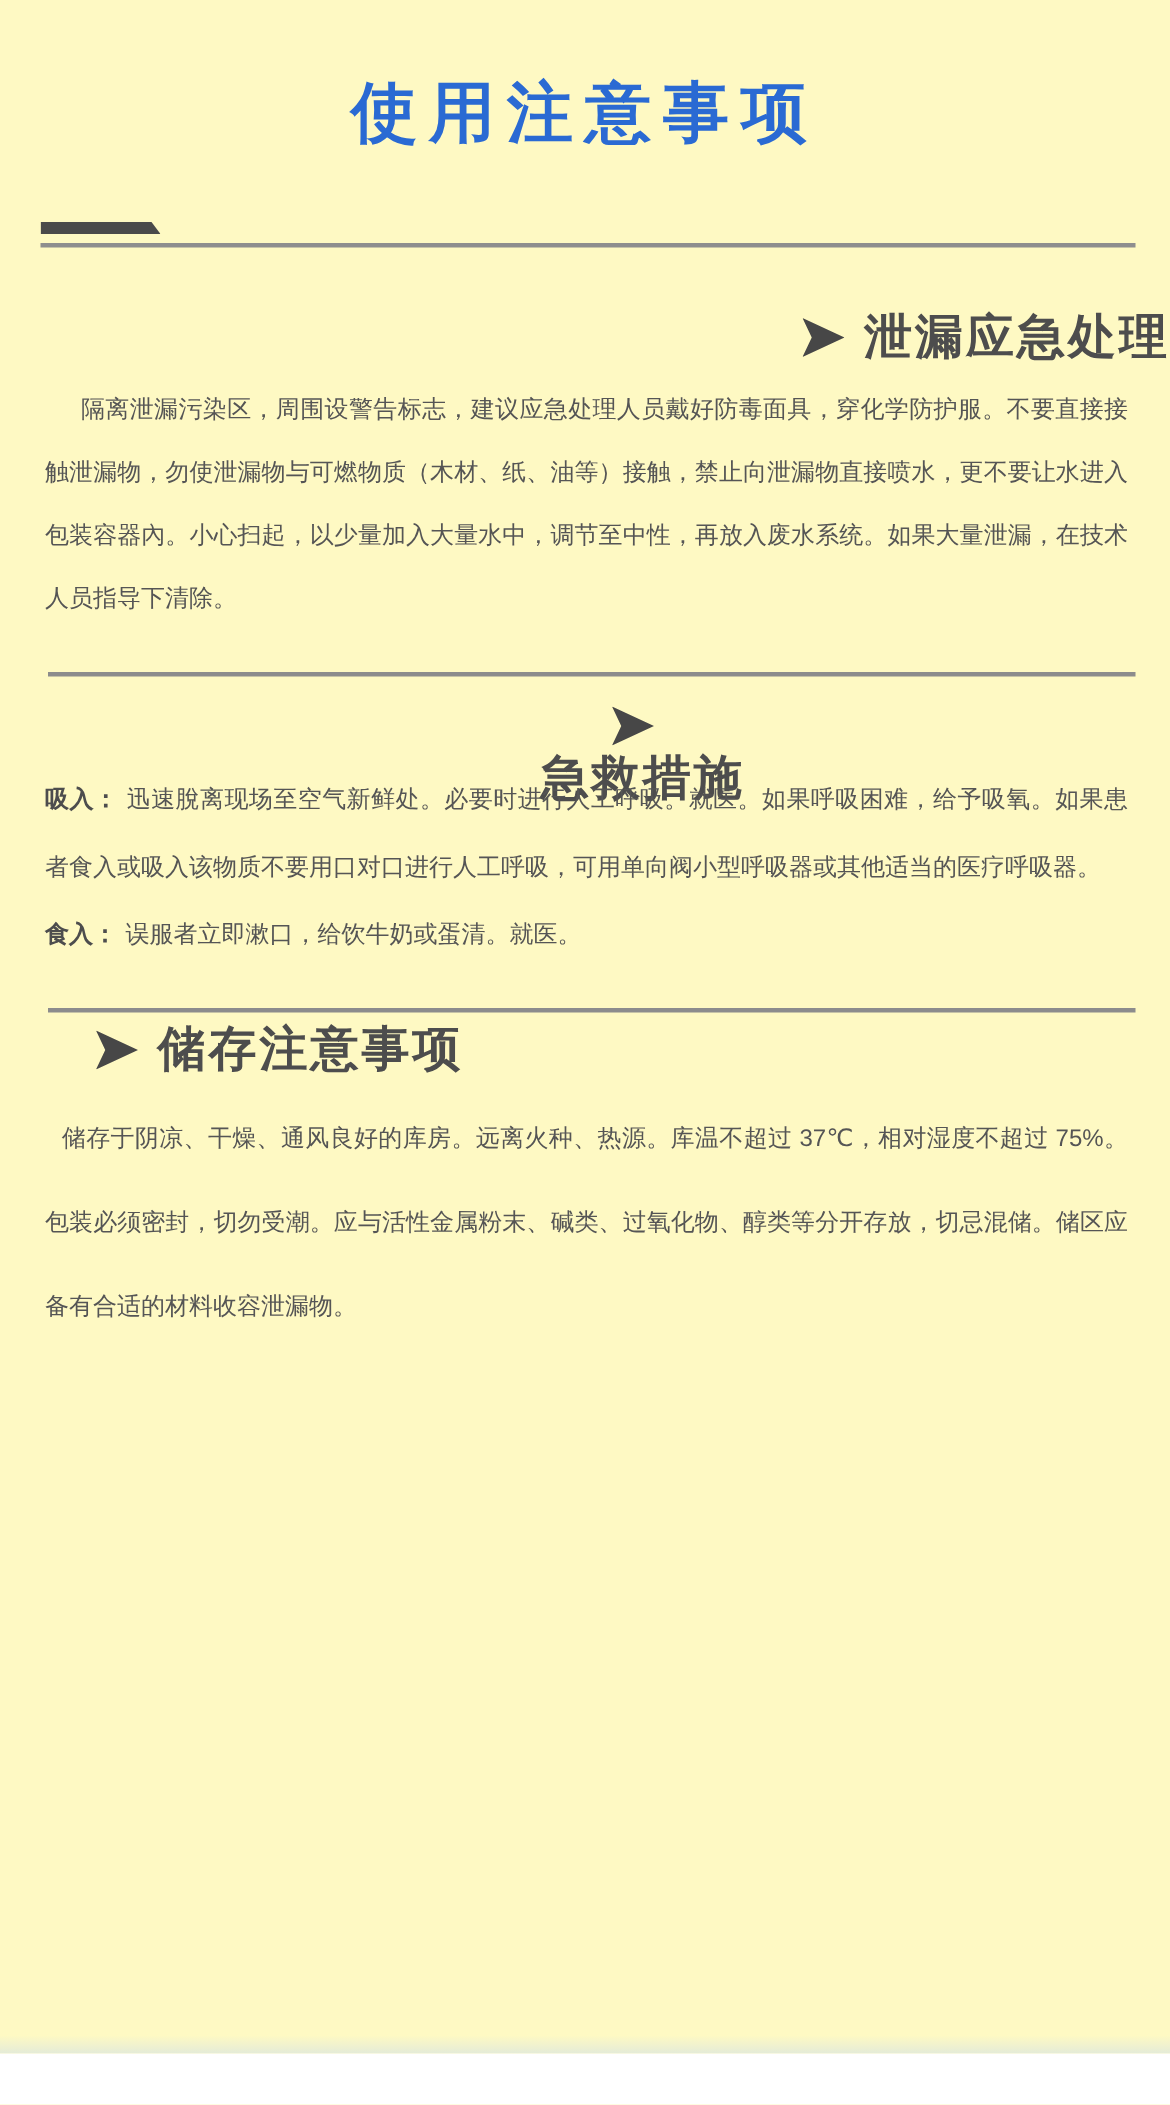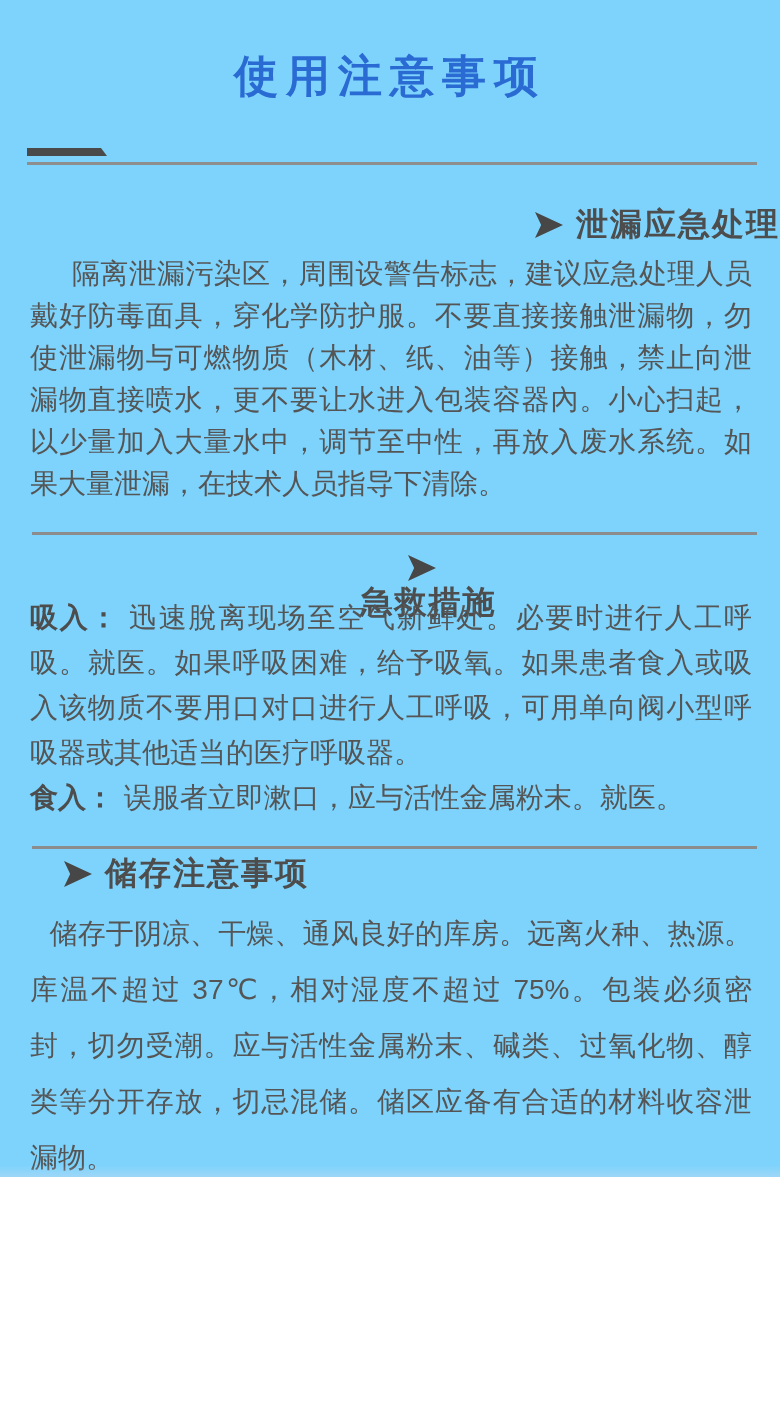--- a/index.html
+++ b/index.html
@@ -4,23 +4,23 @@
 <style>
   html, body { margin: 0; padding: 0; }
   body {
     width: 780px; height: 1403px;
     background: #ffffff;
     font-family: "Liberation Sans", "DejaVu Sans", sans-serif;
     color: #535353;
   }
   .page {
     position: relative;
-    width: 780px; height: 1177px;
+    width: 780px; height: 1369px;
     overflow: hidden;
-    background: #7dd3fc;
+    background: #fef9c3;
   }
   .title {
     margin: 0;
     padding-top: 50px;
     text-align: center;
     font-size: 44px;
     line-height: 52px;
     font-weight: bold;
     letter-spacing: 8px;
     color: #2a6ad3;
@@ -52,21 +52,21 @@
   }
   .sec-title {
     margin-left: 13px;
     font-size: 32px;
     font-weight: 600;
     color: #4d4d4d;
     letter-spacing: 2px;
   }
   .body {
     margin: 0 28px 0 30px;
-    font-size: 28px;
+    font-size: 16px;
     color: #555555;
     text-align: justify;
   }
   .leak-body {
     margin-top: 8px;
     line-height: 42px;
     text-indent: 1.5em;
   }
   .aid-item { line-height: 45px; }
   .aid-first { margin-top: 22px; }
@@ -118,21 +118,21 @@
   </section>
 
   <div class="divider"></div>
 
   <section>
     <div class="sec-head sec2-head">
       <span class="arrow"></span>
       <span class="sec-title">急救措施</span>
     </div>
     <p class="body aid-item"><b>吸入：</b><span>迅速脫离现场至空气新鲜处。必要时进行人工呼吸。就医。如果呼吸困难，给予吸氧。如果患者食入或吸入该物质不要用口对口进行人工呼吸，可用单向阀小型呼吸器或其他适当的医疗呼吸器。</span></p>
-    <p class="body aid-item"><b>食入：</b><span>误服者立即漱口，应与活性金属粉末。就医。</span></p>
+    <p class="body aid-item"><b>食入：</b><span>误服者立即漱口，给饮牛奶或蛋清。就医。</span></p>
   </section>
 
   <div class="divider divider2"></div>
 
   <section>
     <div class="sec-head sec3-head">
       <span class="arrow"></span>
       <span class="sec-title">储存注意事项</span>
     </div>
     <p class="body storage-body">储存于阴凉、干燥、通风良好的库房。远离火种、热源。库温不超过 37℃，相对湿度不超过 75%。包装必须密封，切勿受潮。应与活性金属粉末、碱类、过氧化物、醇类等分开存放，切忌混储。储区应备有合适的材料收容泄漏物。</p>

